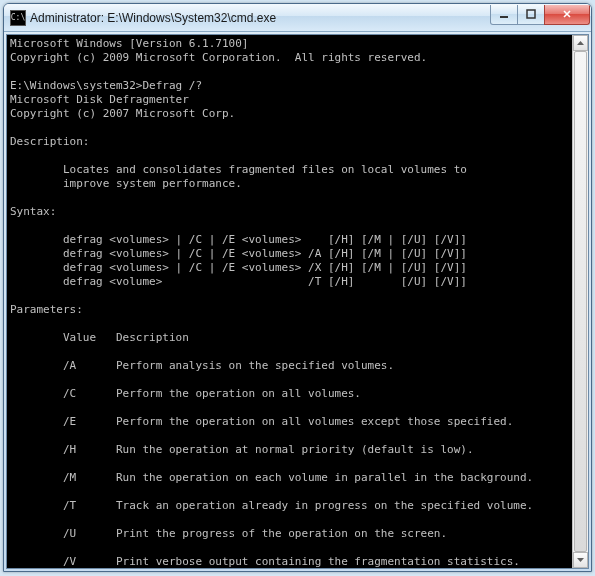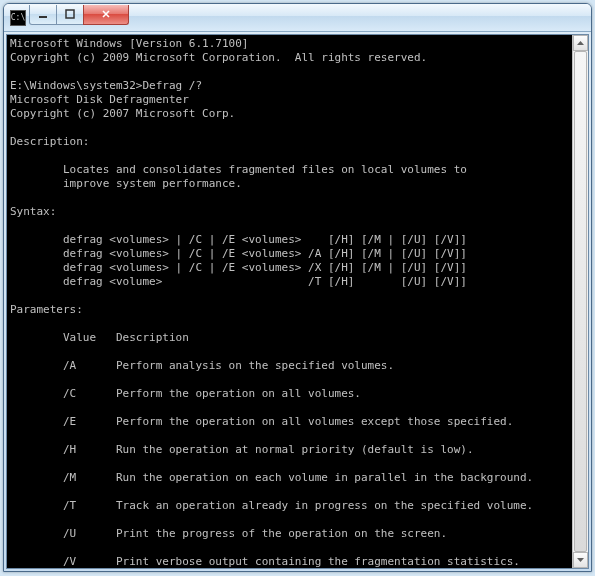--- a/index.html
+++ b/index.html
@@ -123,20 +123,21 @@
       border: 1px solid #b5b5b5;
       border-radius: 2px;
     }
   </style>
 </head>
 <body>
 
 <div class="window">
   <div class="titlebar">
     <div class="title-icon">C:\</div>
+    <div class="title-text">Administrator: E:\Windows\System32\cmd.exe</div>
     <div class="win-controls">
       <div class="win-btn min">
         <svg width="10" height="10">
             <rect x="1" y="7" width="8" height="2" fill="#333"></rect>
           </svg>
       </div>
       <div class="win-btn max">
         <svg width="10" height="10">
             <rect x="1" y="1" width="8" height="8" fill="none" stroke="#333" stroke-width="1.5"></rect>
           </svg>

